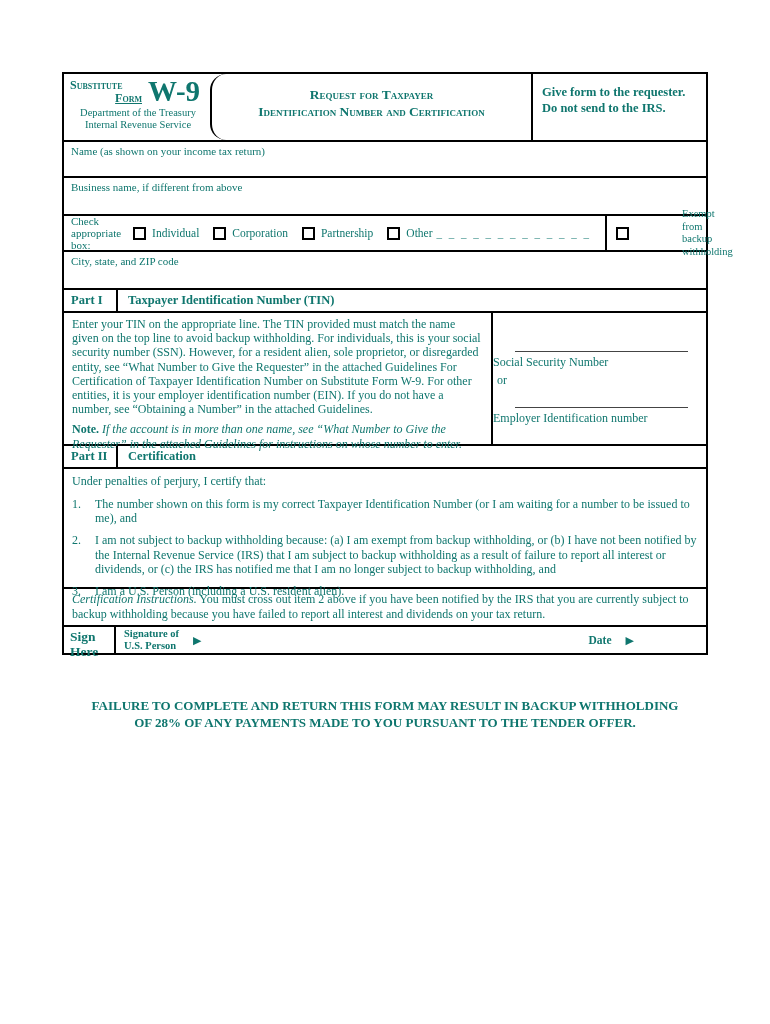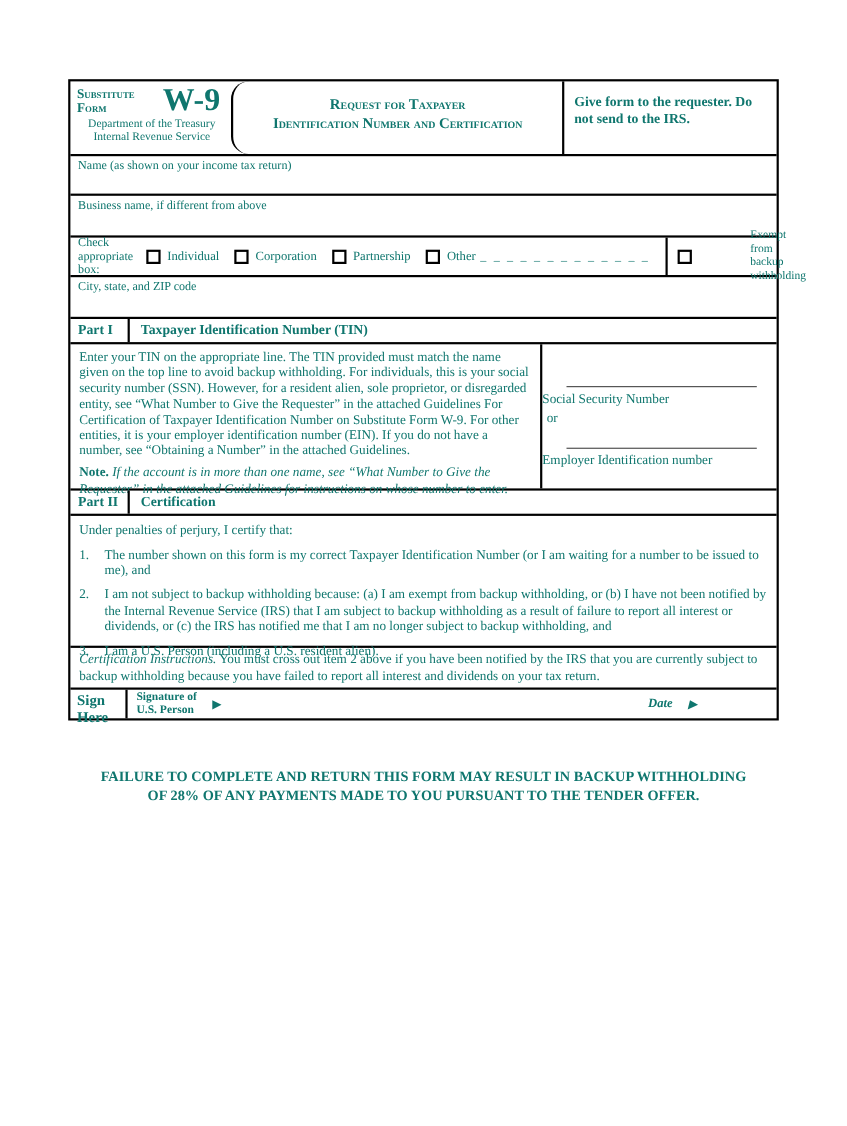--- a/index.html
+++ b/index.html
@@ -16,26 +16,26 @@
   .row + .row { border-top:2px solid #000; }
   .cell { position:relative; }
   .cell + .cell { border-left:2px solid #000; }
 
   
   .header-row { height:66px; }
   .hd-left { width:146px; padding:5px 4px 2px 6px; }
   .hd-left .topline { display:flex; align-items:flex-start; }
   .hd-left .subcol { display:flex; flex-direction:column; width:74px; }
   .sc { font-variant:small-caps; font-weight:bold; font-size:12px; line-height:13px; }
-  .sc-form { padding-right:2px; }
+  .sc-form { text-align:right; padding-right:2px;text-decoration:underline; }
   .w9 { font-size:29px; font-weight:bold; line-height:26px; margin-left:4px; margin-top:-1px; }
   .agency { text-align:center; font-size:10.5px; line-height:12px; margin-top:2px; }
   .hd-center { flex:1; text-align:center; padding-top:12px;border-radius:16px; }
   .hd-title { font-variant:small-caps; font-weight:bold; font-size:13.5px; line-height:17px; }
-  .hd-right { width:195px; padding:10px 8px 4px 9px; font-weight:bold; font-size:12.5px; line-height:16px; }
+  .hd-right { width:175px; padding:10px 8px 4px 9px; font-weight:bold; font-size:12.5px; line-height:16px; }
 
   
   .name-row { height:36px; }
   .business-row { height:38px; }
   .city-row { height:38px; }
   .lbl { font-size:11px; padding:3px 0 0 7px; }
   .fill { flex:1; }
 
   
   .check-row { height:36px; }
@@ -84,21 +84,21 @@
   .instr-row { height:38px; display:block; padding:3px 8px 0 8px;
                font-size:12px; line-height:14.5px; }
   .instr-lab { font-style:italic; }
 
   
   .sign-row { height:28px; }
   .sign-cell { width:50px; padding:2px 0 0 6px; font-weight:bold; font-size:13.5px; line-height:15px; }
   .sig-cell { flex:1; display:flex; align-items:center; }
   .sig-lbl { font-weight:bold; font-size:10.5px; line-height:12px; margin-left:8px; }
   .arrow { font-size:11px; margin-left:14px; }
-  .date-block { margin-left:auto; margin-right:42px; display:flex; align-items:center;font-style:italic; }
+  .date-block { margin-left:auto; margin-right:42px; display:flex; align-items:center; }
   .date-lbl { font-weight:bold; font-size:11.5px; }
 
   
   .warning {
     position:absolute; left:62px; top:697px; width:646px; text-align:center;
     font-weight:bold; font-size:13px; line-height:17px;
   }
 </style>
 </head>
 <body>

